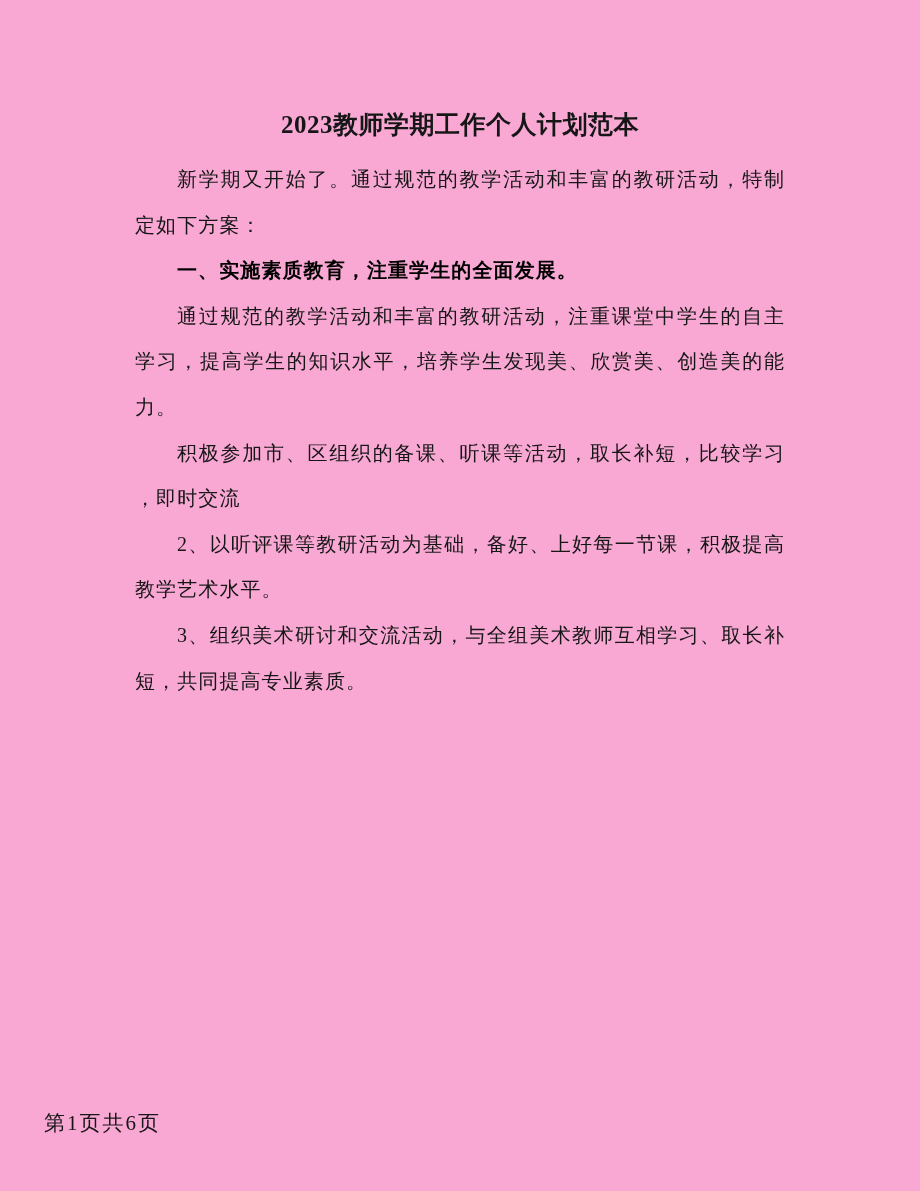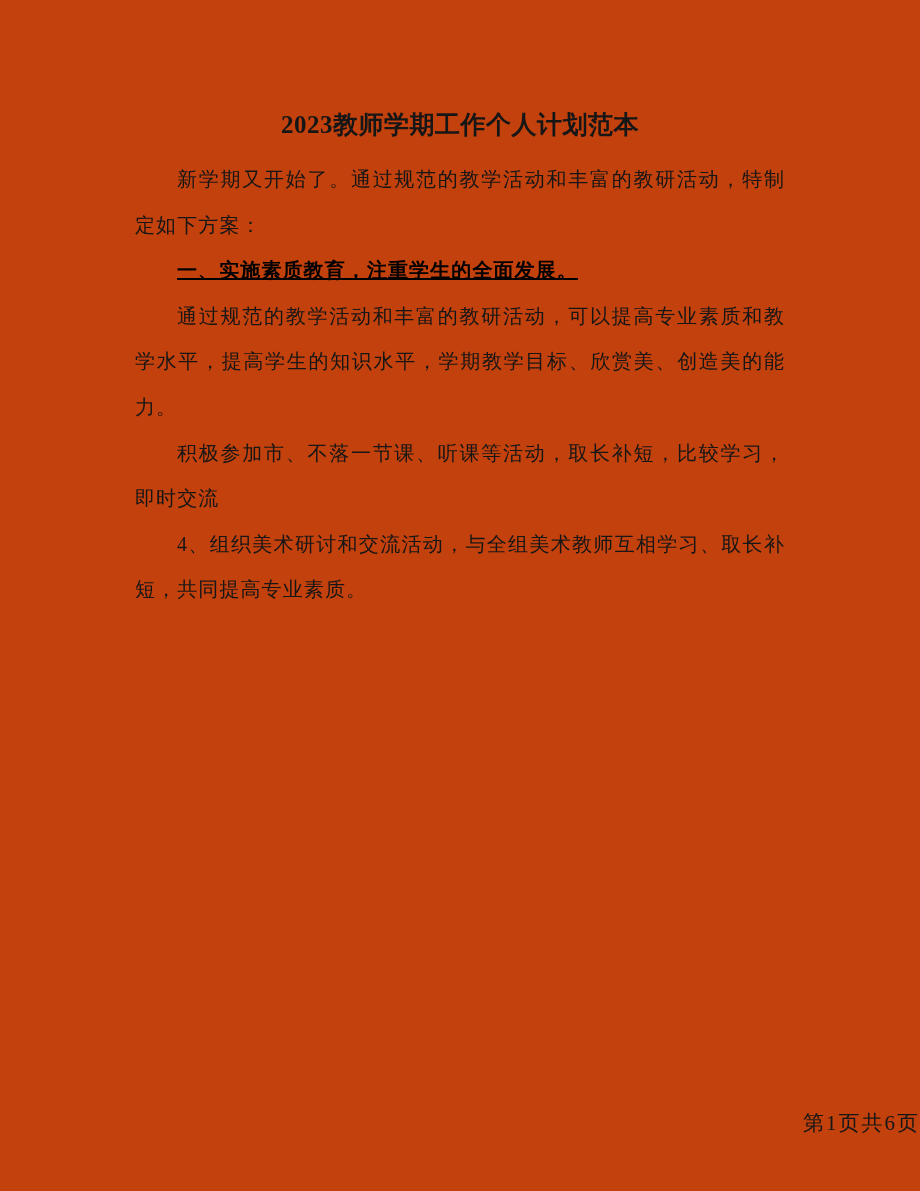--- a/index.html
+++ b/index.html
@@ -4,21 +4,21 @@
 <style>
   html, body {
     margin: 0;
     padding: 0;
     background: #ffffff;
   }
   .page {
     position: relative;
     width: 920px;
     height: 1191px;
-    background: #c2410c;
+    background: #f9a8d4;
     overflow: hidden;
     color: #161616;
     font-family: "Liberation Serif", "DejaVu Serif", serif;
   }
   .doc-title {
     margin: 0;
     padding-top: 103px;
     text-align: center;
     font-size: 25px;
     line-height: 44px;
@@ -36,45 +36,45 @@
   }
   .para {
     margin: 0;
     text-indent: 42px;
     word-break: break-all;
     line-break: anywhere;
   }
   .para.bold {
     font-weight: 700;
     color: #000000;
-    text-decoration: underline;
   }
   .doc-footer {
     position: absolute;
     left: 0;
     right: 0;
     bottom: 55px;
-    text-align: right;
+    text-align: left;
     font-size: 21px;
     line-height: 26px;
     letter-spacing: 2px;
     color: #161616;
     padding-left: 44px;
   }
 </style>
 </head>
 <body>
 
 <div class="page">
 
   <h1 class="doc-title">2023教师学期工作个人计划范本</h1>
 
   <div class="doc-body">
     <p class="para">新学期又开始了。通过规范的教学活动和丰富的教研活动，特制定如下方案：</p>
     <p class="para bold">一、实施素质教育，注重学生的全面发展。</p>
-    <p class="para">通过规范的教学活动和丰富的教研活动，可以提高专业素质和教学水平，提高学生的知识水平，学期教学目标、欣赏美、创造美的能力。</p>
-    <p class="para">积极参加市、不落一节课、听课等活动，取长补短，比较学习，即时交流</p>
-    <p class="para">4、组织美术研讨和交流活动，与全组美术教师互相学习、取长补短，共同提高专业素质。</p>
+    <p class="para">通过规范的教学活动和丰富的教研活动，注重课堂中学生的自主学习，提高学生的知识水平，培养学生发现美、欣赏美、创造美的能力。</p>
+    <p class="para">积极参加市、区组织的备课、听课等活动，取长补短，比较学习，即时交流</p>
+    <p class="para">2、以听评课等教研活动为基础，备好、上好每一节课，积极提高教学艺术水平。</p>
+    <p class="para">3、组织美术研讨和交流活动，与全组美术教师互相学习、取长补短，共同提高专业素质。</p>
   </div>
 
   <div class="doc-footer">第1页共6页</div>
 
 </div>
 
 </body></html>

